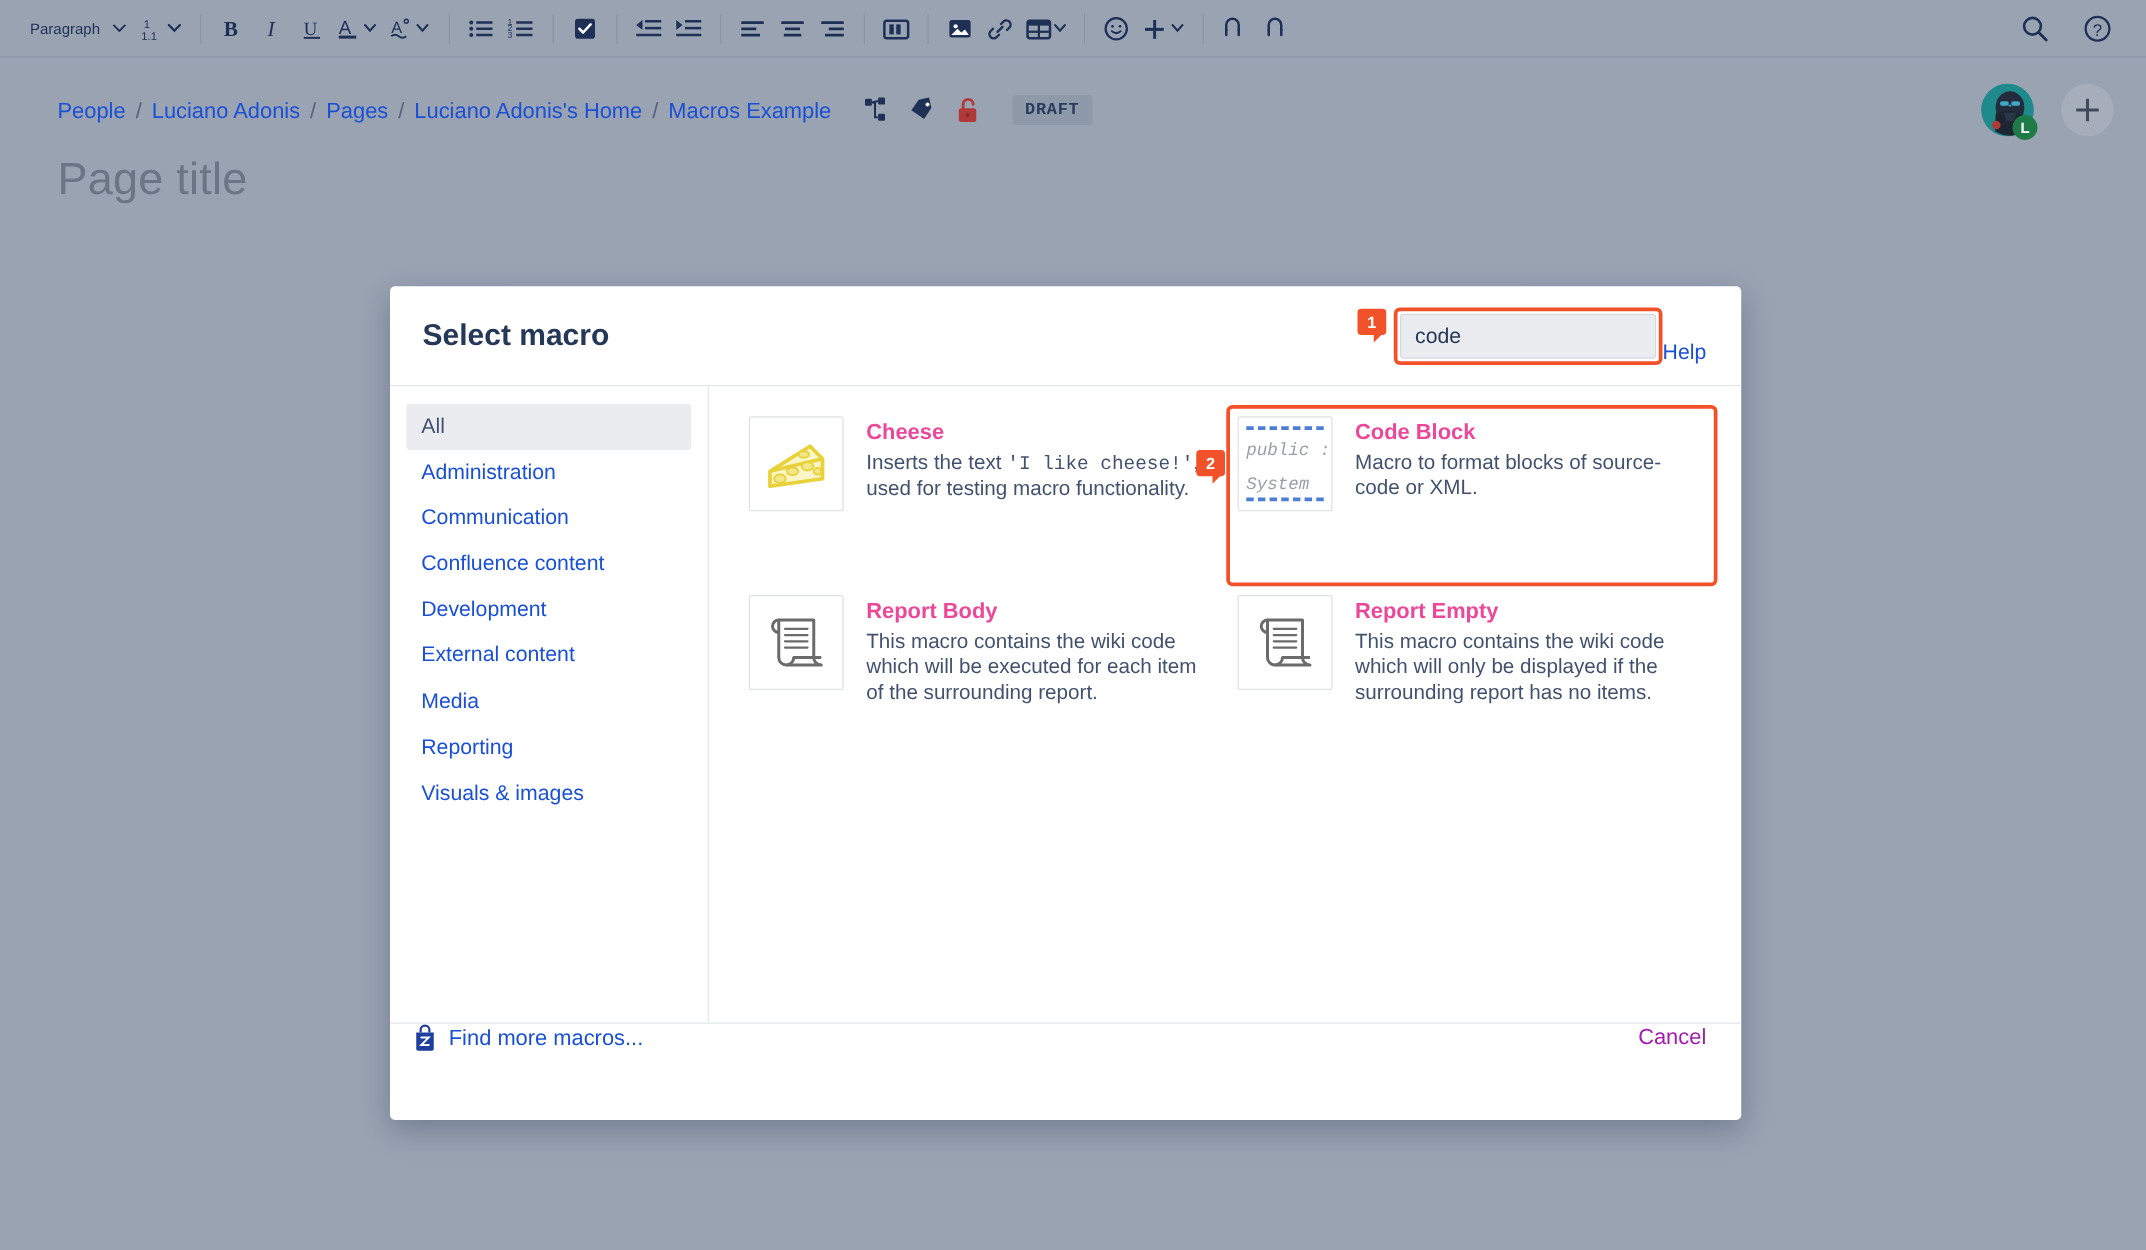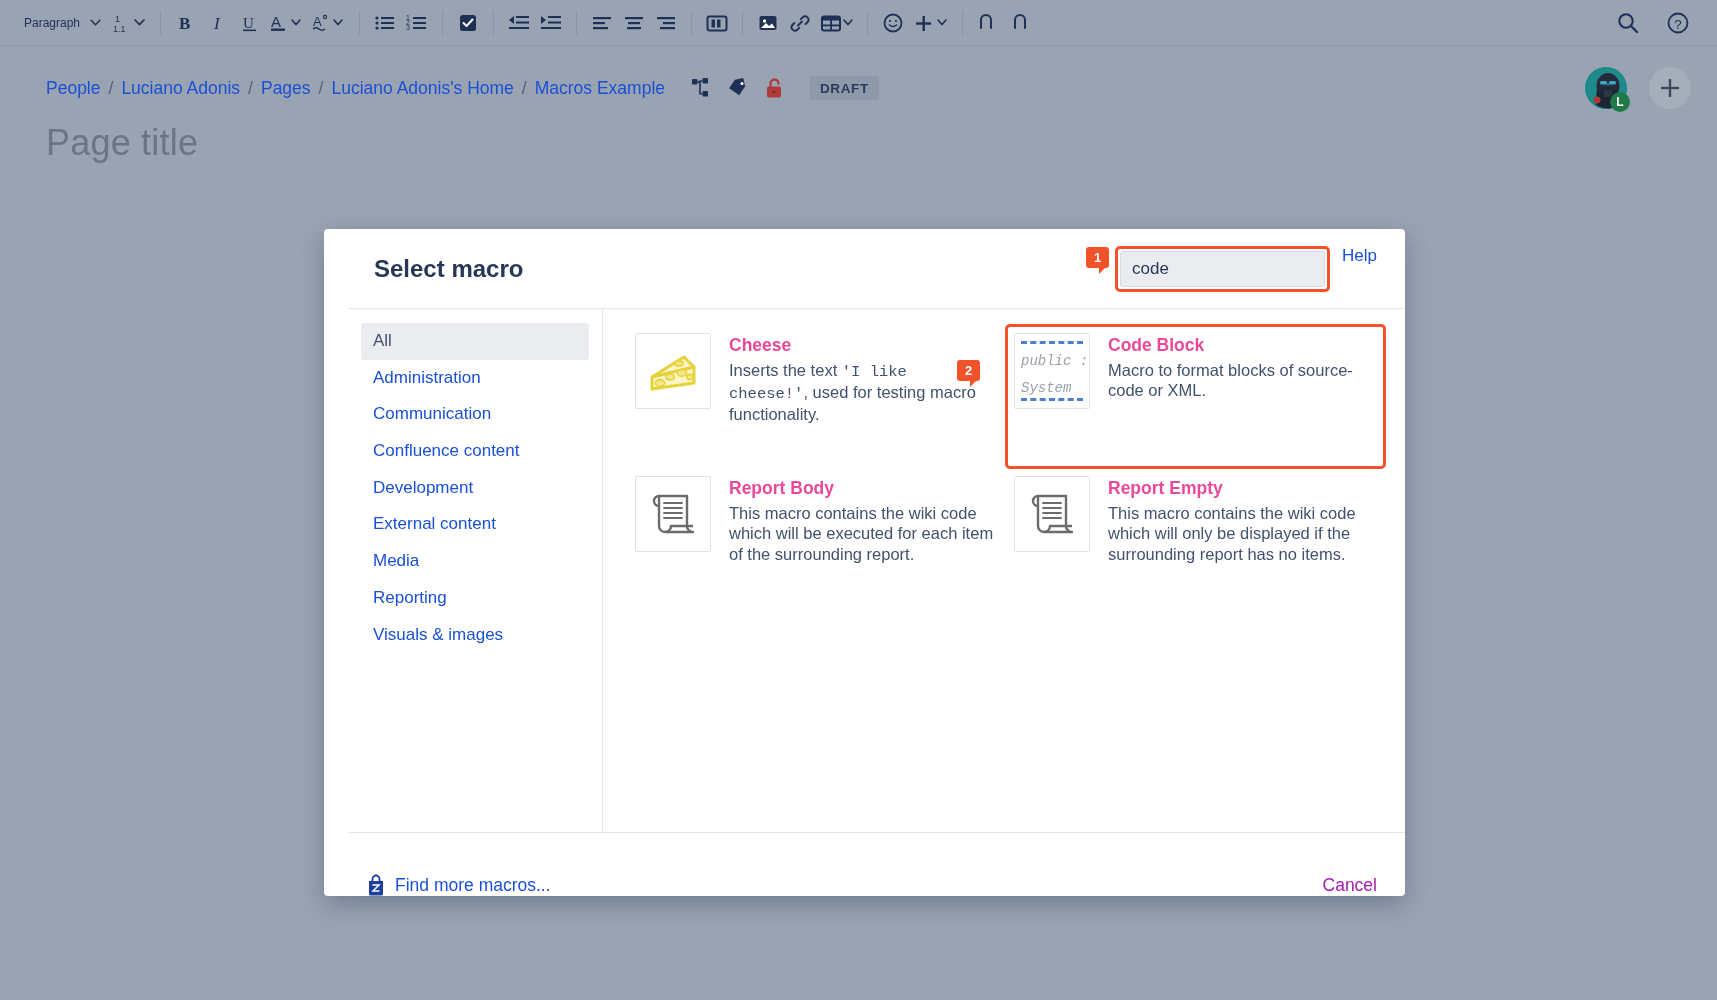--- a/index.html
+++ b/index.html
@@ -44,21 +44,21 @@
   }
   .crumbs { display:flex; align-items:flex-end; font-size:17.5px; color:#1d4ed8; }
   .crumb { color:#1a50d6; cursor:pointer; white-space:nowrap;}
   .crumb-sep { color:#5a6舒; color:#57617a; margin:0 8px; }
   .crumb-icons { display:flex; align-items:center; gap:16px; margin-left:26px; }
   .icon-btn { cursor:pointer; display:flex; align-items:center; }
   .draft-badge {
     margin-left:26px;
     background:#8e99a9; color:#2b3b5c;
     font-size:13.5px; font-weight:bold; letter-spacing:.6px;
-    padding:5px 10px 4px; border-radius:3px;
+    padding:5px 10px 4px; border-radius:3px;font-family:Liberation Mono, monospace;
   }
   .cr-right { margin-left:auto; display:flex; align-items:center; gap:22px; padding-right:26px; }
   .avatar { width:42px; height:42px; border-radius:50%; position:relative; overflow:visible; }
   .avatar-img {
     width:42px; height:42px; border-radius:50%;
     background:#1f8a8c; overflow:hidden; position:relative;
   }
   .avatar-badge {
     position:absolute; right:-3px; bottom:-3px;
     width:20px; height:20px; border-radius:50%;
@@ -74,34 +74,33 @@
   
   .page-title {
     padding:14px 0 0 46px;
     font-size:36px; color:#6b7585; font-weight:400;
     letter-spacing:.2px;
   }
 
   
   .overlay { position:absolute; inset:0; pointer-events:none; }
   .modal {
-    position:absolute; left:324px; top:229px;
+    position:absolute; left:312px; top:229px;
     width:1081px; height:667px;
     background:#fff; border-radius:4px;
     box-shadow:0 8px 24px rgba(9,30,66,.28);
     display:flex; flex-direction:column;
     pointer-events:auto;
-    padding-left:24px;
   }
   .modal-head {
     height:79px; display:flex; align-items:center;
     padding:0 28px 0 26px; position:relative;
   }
   .modal-title { font-size:24px; color:#253858; font-weight:bold; }
-  .head-right { margin-left:auto; display:flex; align-items:flex-start; gap:12px; }
+  .head-right { margin-left:auto; display:flex; align-items:flex-end; gap:0; }
   .search-wrap { position:relative; display:flex; align-items:center; }
   .search-ring {
     border:3px solid #f2522a; border-radius:5px; padding:2px;
   }
   .search-input {
     width:205px; height:36px;
     background:#ebecf0; border:1px solid #d6d9e0; border-radius:3px;
     font-size:17px; color:#253858; padding:0 11px;
     font-family:"Liberation Sans", sans-serif; outline:none;
   }
@@ -172,22 +171,22 @@
     font-style:italic;
   }
   .cb-dash { height:0; border-top:3px dashed #4c7fd4; margin:0 6px; }
   .cb-code {
     font-family:"Liberation Mono", monospace;
     font-size:14px; color:#9aa0a8; line-height:1.45;
     padding:7px 0 7px 6px; white-space:nowrap; overflow:hidden;
   }
 
   .modal-foot {
-    height:64px; border-top:1px solid #e4e6eb;
-    display:flex; align-items:flex-end; padding:0 28px 0 18px;
+    height:78px; border-top:1px solid #e4e6eb;
+    display:flex; align-items:flex-start; padding:0 28px 0 18px;
   }
   .find-more {
     display:flex; align-items:center; gap:9px;
     color:#1a50d6; font-size:17.5px; cursor:pointer;
   }
   .cancel-link { margin-left:auto; color:#a21caf; font-size:17.5px; cursor:pointer; }
 </style>
 </head>
 <body>
 

